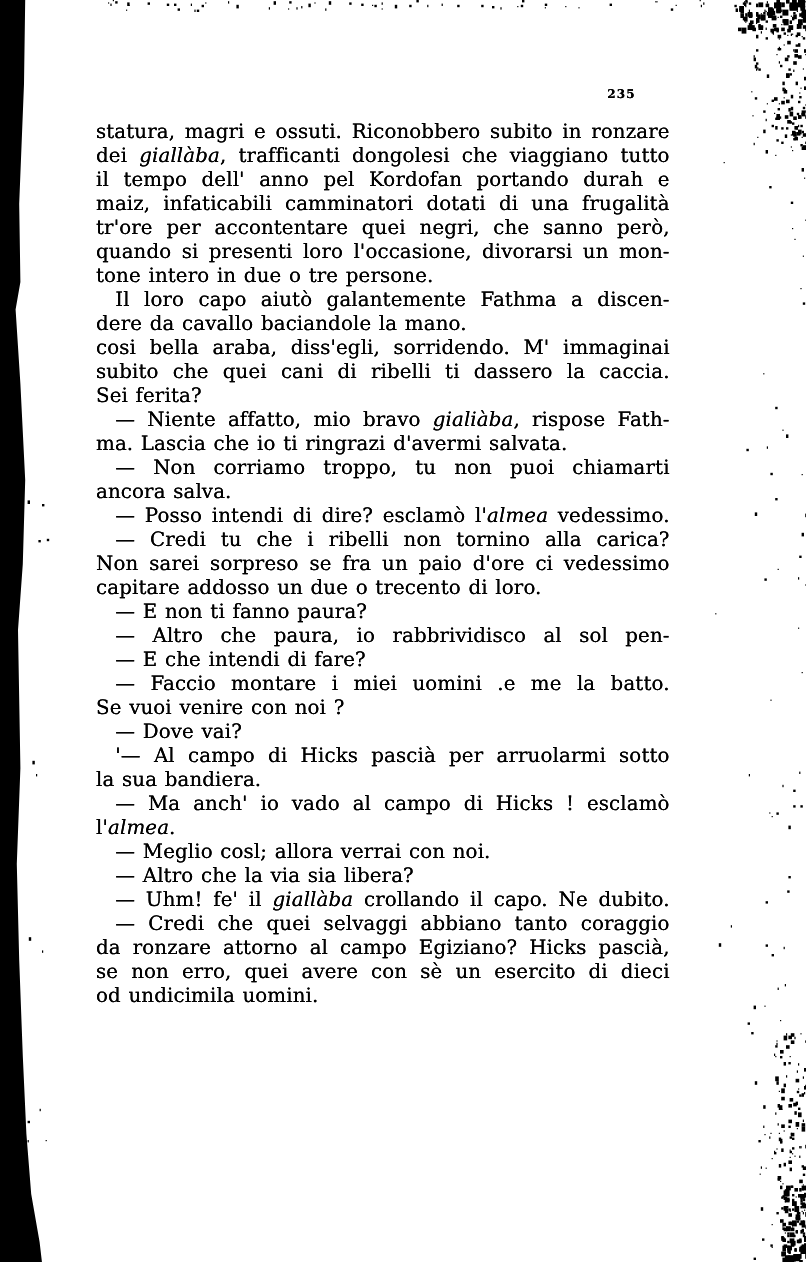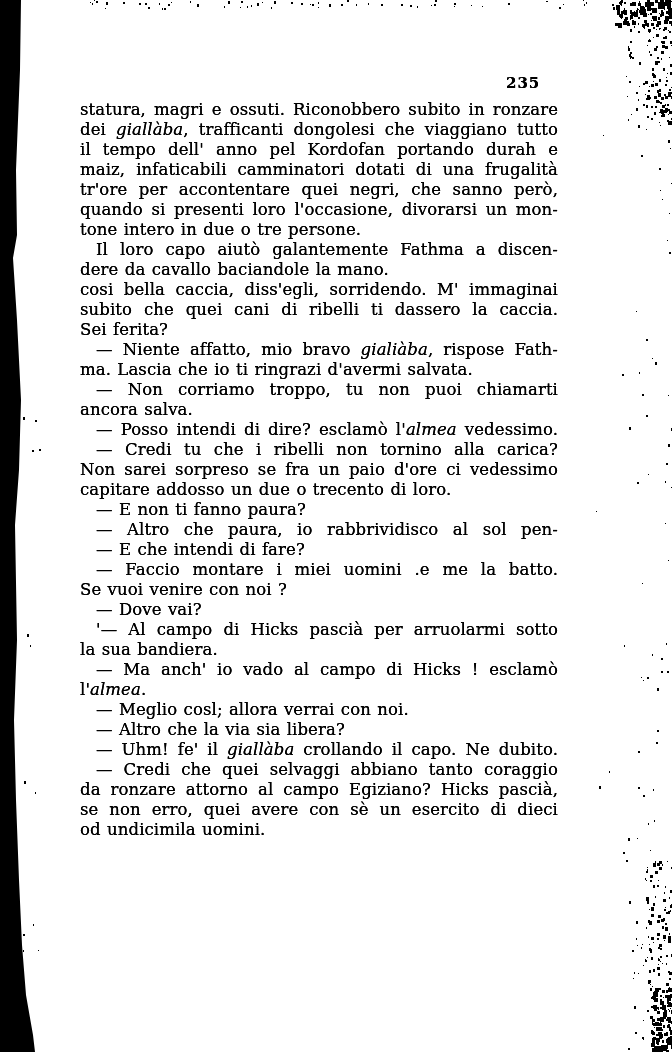--- a/index.html
+++ b/index.html
@@ -4,21 +4,21 @@
 <style>
   html,body{margin:0;padding:0;}
   body{
     width:672px;height:1052px;position:relative;overflow:hidden;
     background:#ffffff;
     font-family:"DejaVu Serif","Liberation Serif",serif;
   }
   .sheet{position:absolute;inset:0;background:#ffffff;}
   .pagenum{
     position:absolute;left:506px;top:74px;
-    font-size:15px;font-weight:bold;color:#000;
+    font-size:10px;font-weight:bold;color:#000;
     letter-spacing:1px;
     text-shadow:0 0 .5px #000;
   }
   .text-block{
     position:absolute;left:80px;top:100px;width:478px;
     color:#000;font-size:16.5px;line-height:20px;
     word-spacing:1px;letter-spacing:.1px;
     text-shadow:0 0 .5px #000;
   }
   .line{height:20px;white-space:normal;text-align:left;}
@@ -39,21 +39,21 @@
   <div class="text-block">
       <div class="line j"><span>statura, magri e ossuti. Riconobbero subito in ronzare</span></div>
       <div class="line j"><span>dei </span><span class="it">giallàba</span><span>, trafficanti dongolesi che viaggiano tutto</span></div>
       <div class="line j"><span>il tempo dell' anno pel Kordofan portando durah e</span></div>
       <div class="line j"><span>maiz, infaticabili camminatori dotati di una frugalità</span></div>
       <div class="line j"><span>tr'ore per accontentare quei negri, che sanno però,</span></div>
       <div class="line j"><span>quando si presenti loro l'occasione, divorarsi un mon-</span></div>
       <div class="line"><span>tone intero in due o tre persone.</span></div>
       <div class="line j ind"><span>Il loro capo aiutò galantemente Fathma a discen-</span></div>
       <div class="line"><span>dere da cavallo baciandole la mano.</span></div>
-      <div class="line j"><span>cosi bella caccia, diss'egli, sorridendo. M' immaginai</span></div>
+      <div class="line j"><span>cosi bella araba, diss'egli, sorridendo. M' immaginai</span></div>
       <div class="line j"><span>subito che quei cani di ribelli ti dassero la caccia.</span></div>
       <div class="line"><span>Sei ferita?</span></div>
       <div class="line j ind"><span>— Niente affatto, mio bravo </span><span class="it">gialiàba</span><span>, rispose Fath-</span></div>
       <div class="line"><span>ma. Lascia che io ti ringrazi d'avermi salvata.</span></div>
       <div class="line j ind"><span>— Non corriamo troppo, tu non puoi chiamarti</span></div>
       <div class="line"><span>ancora salva.</span></div>
       <div class="line j ind"><span>— Posso intendi di dire? esclamò l'</span><span class="it">almea</span><span> vedessimo.</span></div>
       <div class="line j ind"><span>— Credi tu che i ribelli non tornino alla carica?</span></div>
       <div class="line j"><span>Non sarei sorpreso se fra un paio d'ore ci vedessimo</span></div>
       <div class="line"><span>capitare addosso un due o trecento di loro.</span></div>

